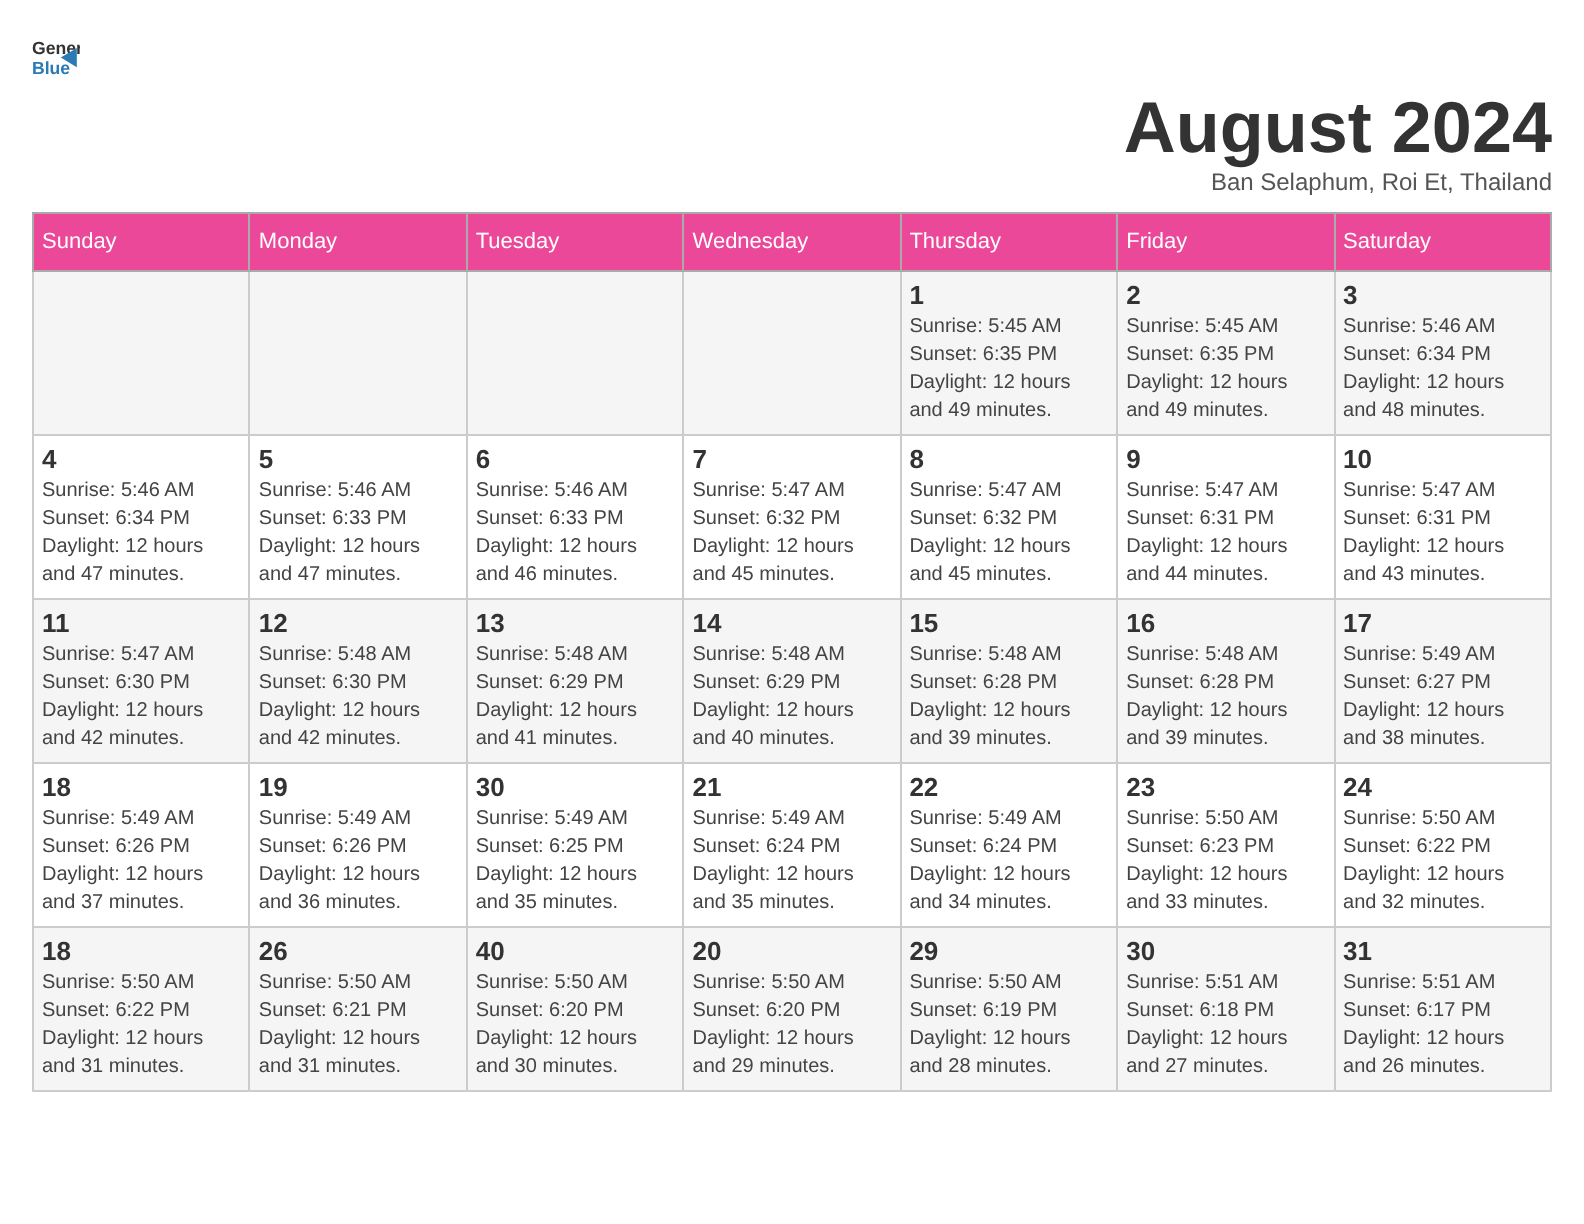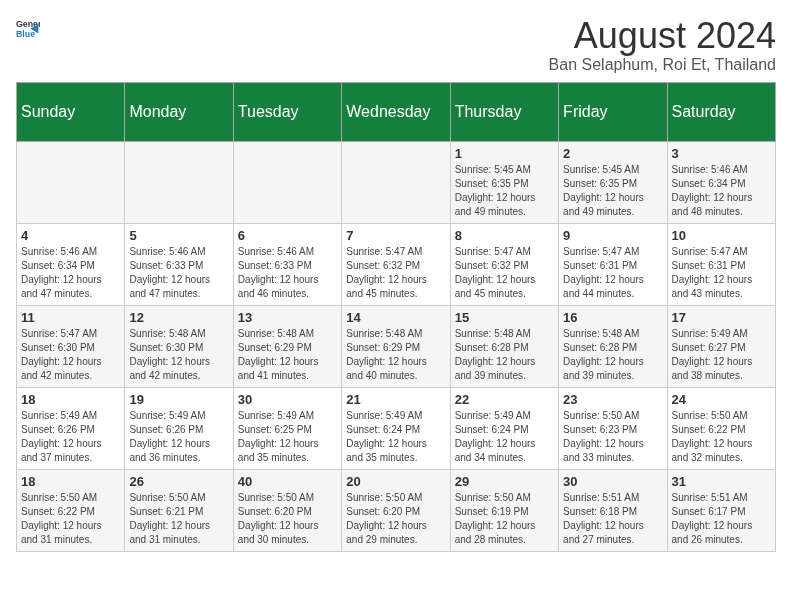--- a/index.html
+++ b/index.html
@@ -23,41 +23,42 @@
     }
     .logo-icon {
       width: 24px;
       height: 24px;
     }
     .title-section {
       text-align: right;
     }
     .main-title {
       font-size: 36px;
-      font-weight: normal;
+      font-weight: bold;
       color: #333;
       line-height: 1.1;
+      margin-top: 28px;
     }
     .subtitle {
-      font-size: 16px;
+      font-size: 12px;
       color: #555;
       padding-left: 22px;
     }
     table {
       width: 100%;
       border-collapse: collapse;
       font-size: 11px;
     }
     thead tr th {
-      background-color: #15803d;
+      background-color: #ec4899;
       color: #fff;
-      padding: 20px 4px;
+      padding: 8px 4px;
       text-align: left;
       font-weight: normal;
-      font-size: 16px;
+      font-size: 11px;
       border: 1px solid #aaa;
     }
     tbody tr td {
       border: 1px solid #ccc;
       vertical-align: top;
       padding: 4px;
       width: calc(100% / 7);
       min-height: 80px;
     }
     tbody tr:nth-child(odd) td {

